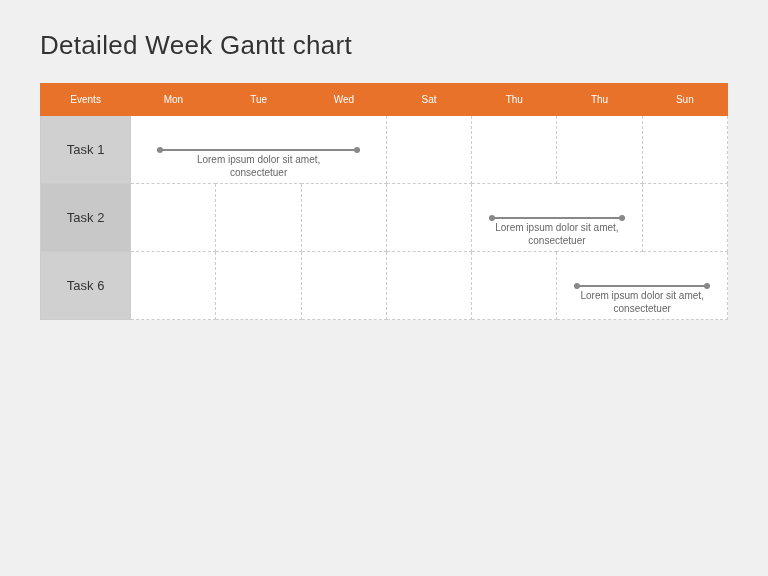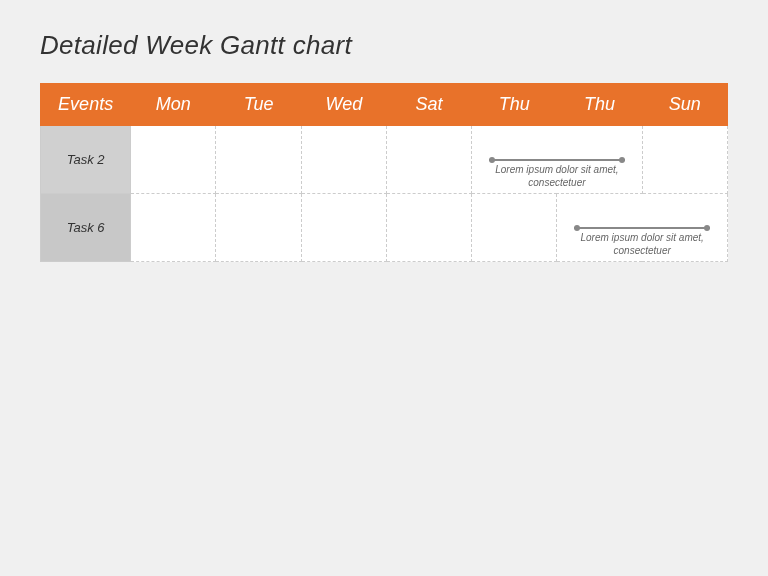--- a/index.html
+++ b/index.html
@@ -10,21 +10,20 @@
       width: 768px;
       height: 576px;
       display: flex;
       align-items: flex-start;
       justify-content: center;
       padding: 30px 40px;
     }
 
     .page-wrapper {
       width: 100%;
-      font-style: italic;
     }
 
     .page-title {
       font-size: 26px;
       font-weight: 300;
       color: #333;
       margin-bottom: 22px;
       letter-spacing: 0.3px;
     }
 
@@ -32,21 +31,21 @@
       width: 100%;
       border-collapse: collapse;
       background: #fff;
     }
 
     .gantt-table th {
       background-color: #e8722a;
       color: #fff;
       text-align: center;
       font-weight: 500;
-      font-size: 18px;
+      font-size: 10px;
       padding: 10px 6px;
       border: 1px solid #e8722a;
       margin-top: 41px;
     }
 
     .gantt-table th.events-header {
       width: 90px;
     }
 
     .gantt-table td {
@@ -95,20 +94,36 @@
         <th class="day-cell">Tue</th>
         <th class="day-cell">Wed</th>
         <th class="day-cell">Sat</th>
         <th class="day-cell">Thu</th>
         <th class="day-cell">Thu</th>
         <th class="day-cell">Sun</th>
       </tr>
     </thead>
     <tbody>
 
+      <tr>
+        <td class="task-label">Task 1</td>
+        <td colspan="3" class="day-cell" style="position:relative;">
+          <div style="position:absolute;top:0;left:0;right:0;bottom:0;">
+
+            <div style="position:absolute;top:calc(50% - 1px);left:10%;right:10%;height:2px;background:#888;"></div>
+            <div style="position:absolute;top:calc(50% - 3px);left:10%;width:6px;height:6px;background:#888;border-radius:50%;"></div>
+            <div style="position:absolute;top:calc(50% - 3px);right:10%;width:6px;height:6px;background:#888;border-radius:50%;"></div>
+            <div style="position:absolute;top:55%;left:50%;transform:translateX(-50%);font-size:10px;color:#666;text-align:center;line-height:1.35;width:150px;">Lorem ipsum dolor sit amet, consectetuer</div>
+          </div>
+        </td>
+        <td class="day-cell"></td>
+        <td class="day-cell"></td>
+        <td class="day-cell"></td>
+        <td class="day-cell"></td>
+      </tr>
 
 
 
 
       <tr>
         <td class="task-label">Task 2</td>
         <td class="day-cell"></td>
         <td class="day-cell"></td>
         <td class="day-cell"></td>
         <td class="day-cell"></td>

